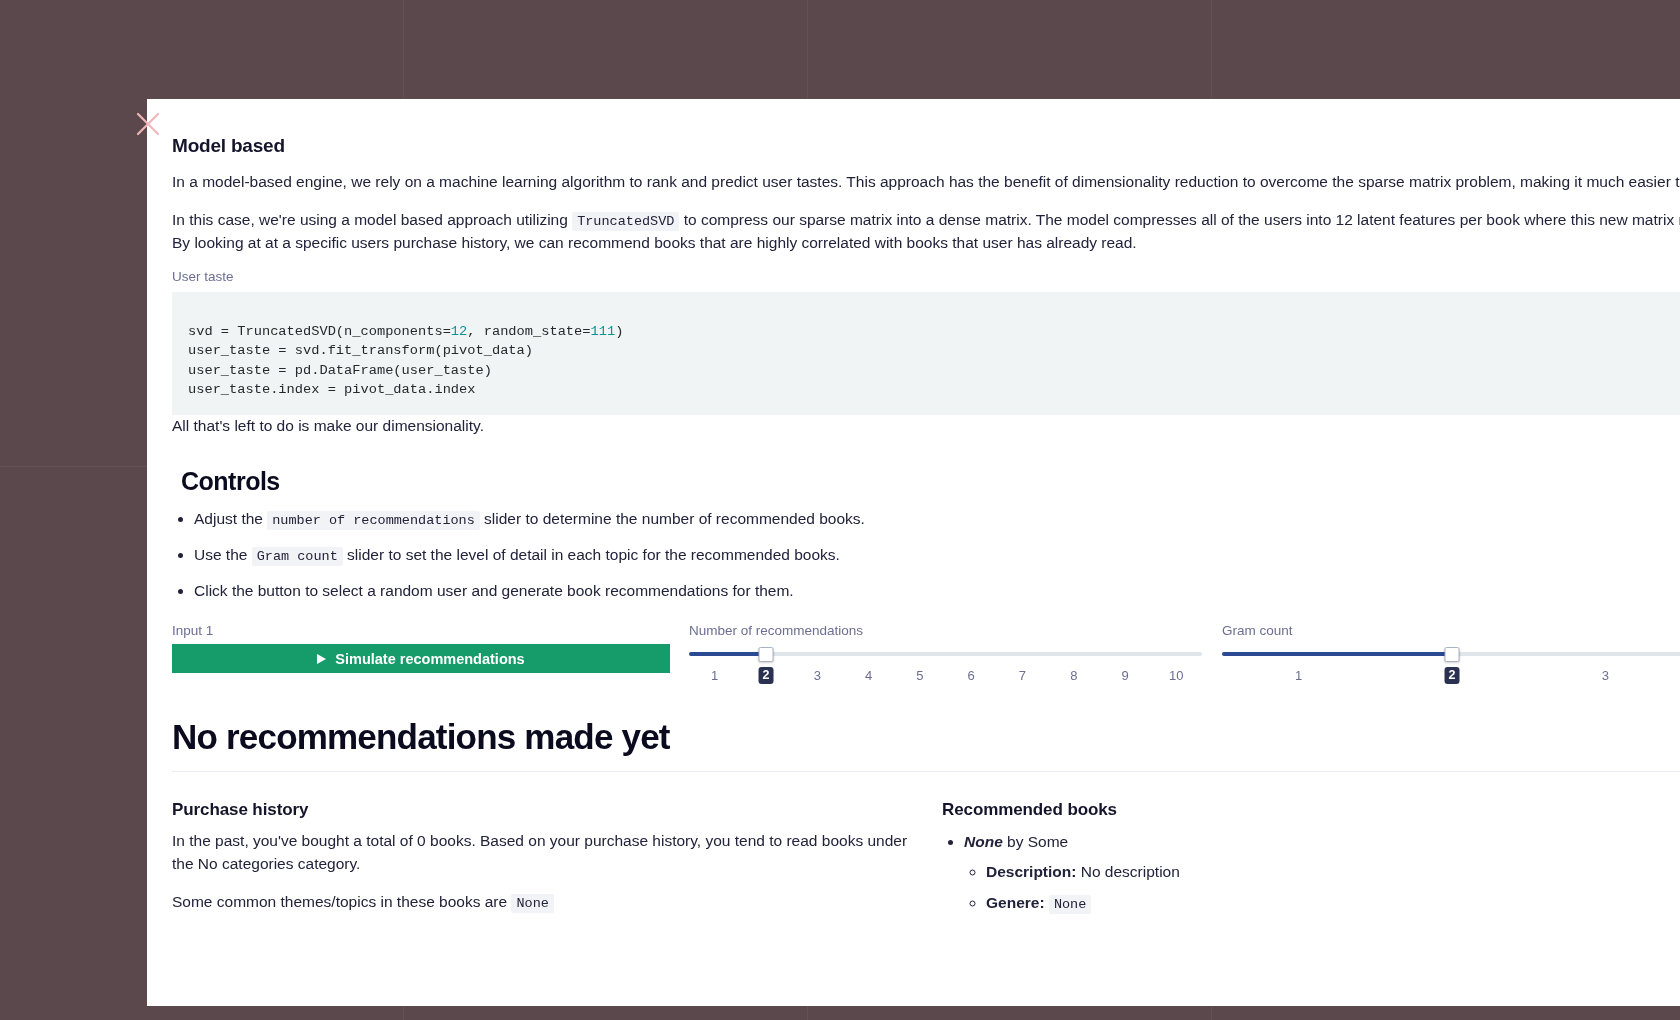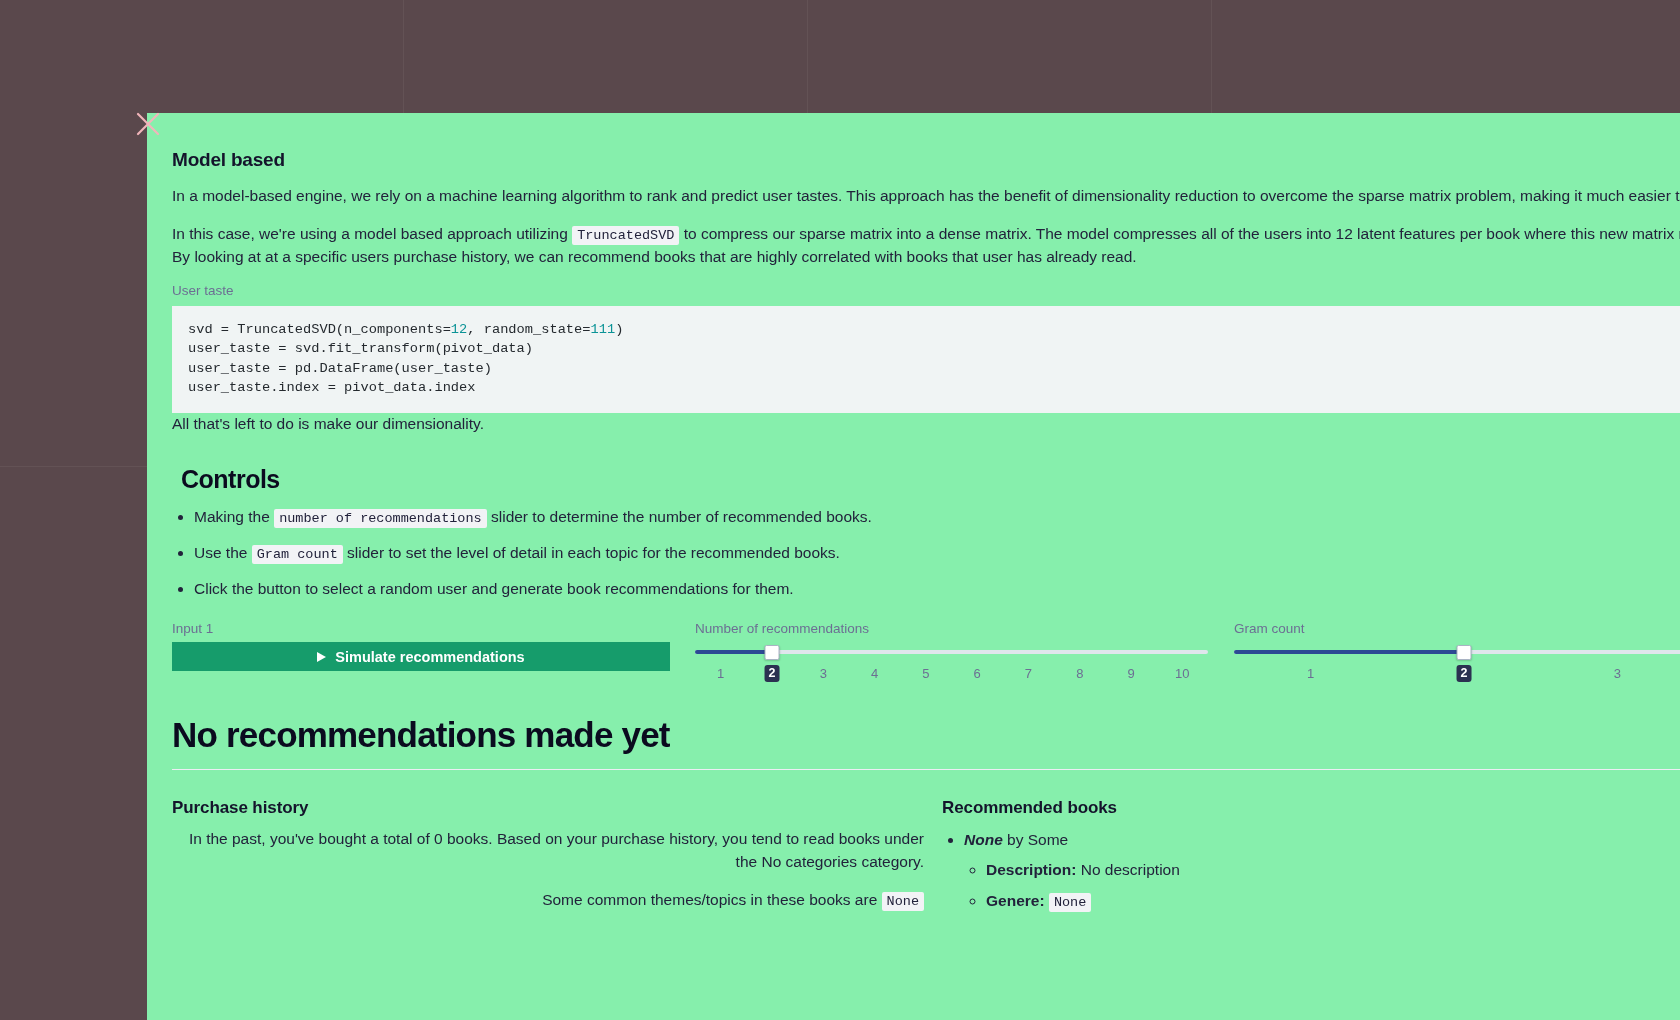--- a/index.html
+++ b/index.html
@@ -30,23 +30,23 @@
   #close-btn {
     position: absolute; left: 134px; top: 110px;
     width: 28px; height: 28px;
     cursor: pointer; z-index: 40;
   }
   #close-btn svg { display: block; }
 
   
   #panel {
     position: absolute;
-    left: 147px; top: 113px;
+    left: 147px; top: 99px;
     width: 1533px; height: 907px;
-    background: #86efac;
+    background: #ffffff;
     overflow: hidden;
     z-index: 20;
   }
   #panel-inner {
     padding: 36px 0 0 25px;
     width: 1508px;
   }
 
   
   .h3 {
@@ -82,32 +82,32 @@
     font-size: 15.5px; line-height: 1.45; color: #22223b;
     margin-bottom: 13px; white-space: nowrap;
   }
 
   
   .caption {
     font-size: 13.5px; color: #6c6f93; margin: 0 0 8px 0;
   }
   pre.codeblock {
     margin: 0; background: #f0f4f4;
-    padding: 14px 16px 16px 16px;
+    padding: 30px 16px 16px 16px;
     font-family: "Liberation Mono", "DejaVu Sans Mono", monospace;
     font-size: 13.7px; line-height: 1.39; color: #24292e;
     white-space: pre; overflow: hidden;
     width: 1508px;
   }
   pre.codeblock .num { color: #0a9396; }
 
   
   #controls-row {
     display: flex; align-items: flex-start;
-    margin-top: 22px; gap: 12px;
+    margin-top: 22px; gap: 6px;
   }
   .ctrl-label {
     font-size: 13.5px; color: #6c6f93;
     margin-bottom: 7px; line-height: 1;
   }
   #btn-col { width: 499px; flex: 0 0 499px; }
   .sim-btn {
     display: flex; align-items: center; justify-content: center;
     gap: 9px;
     width: 498px; height: 29px;
@@ -165,21 +165,21 @@
   
   hr.sep {
     border: none; border-top: 1px solid #eceef4;
     margin: 14px 0 0 0; width: 1508px;
   }
   #results {
     display: flex; margin-top: 28px;
   }
   #col-left { width: 770px; flex: 0 0 770px; }
   #col-right { width: 700px; flex: 0 0 700px; }
-  #col-left p.body { white-space: normal; width: 752px; text-align: right; }
+  #col-left p.body { white-space: normal; width: 752px; }
   #col-right p.body { white-space: nowrap; }
 
   ul.rec { margin: 0; padding-left: 22px; list-style: disc; }
   ul.rec > li {
     font-size: 15.5px; line-height: 1.5; color: #22223b;
     margin-bottom: 4px;
   }
   ul.rec ul {
     margin: 6px 0 6px 0; padding-left: 22px; list-style: circle;
   }
@@ -220,21 +220,21 @@
   <pre class="codeblock"><span>svd = TruncatedSVD(n_components=</span><span class="num">12</span><span>, random_state=</span><span class="num">111</span><span>)</span>
 <span>user_taste = svd.fit_transform(pivot_data)</span>
 <span>user_taste = pd.DataFrame(user_taste)</span>
 <span>user_taste.index = pivot_data.index</span></pre>
 
   <p class="body">All that's left to do is make our dimensionality.</p>
 
   <h2 class="h2b">Controls</h2>
 
   <ul class="bullets">
-    <li><span>Making the </span><code class="inline">number of recommendations</code><span> slider to determine the number of recommended books.</span></li>
+    <li><span>Adjust the </span><code class="inline">number of recommendations</code><span> slider to determine the number of recommended books.</span></li>
     <li><span>Use the </span><code class="inline">Gram count</code><span> slider to set the level of detail in each topic for the recommended books.</span></li>
     <li><span>Click the button to select a random user and generate book recommendations for them.</span></li>
   </ul>
 
   <div id="controls-row">
 
     <div id="btn-col">
       <div class="ctrl-label">Input 1</div>
       <button class="sim-btn" style="background: rgb(22, 156, 107);">
         <span class="tri"></span>

